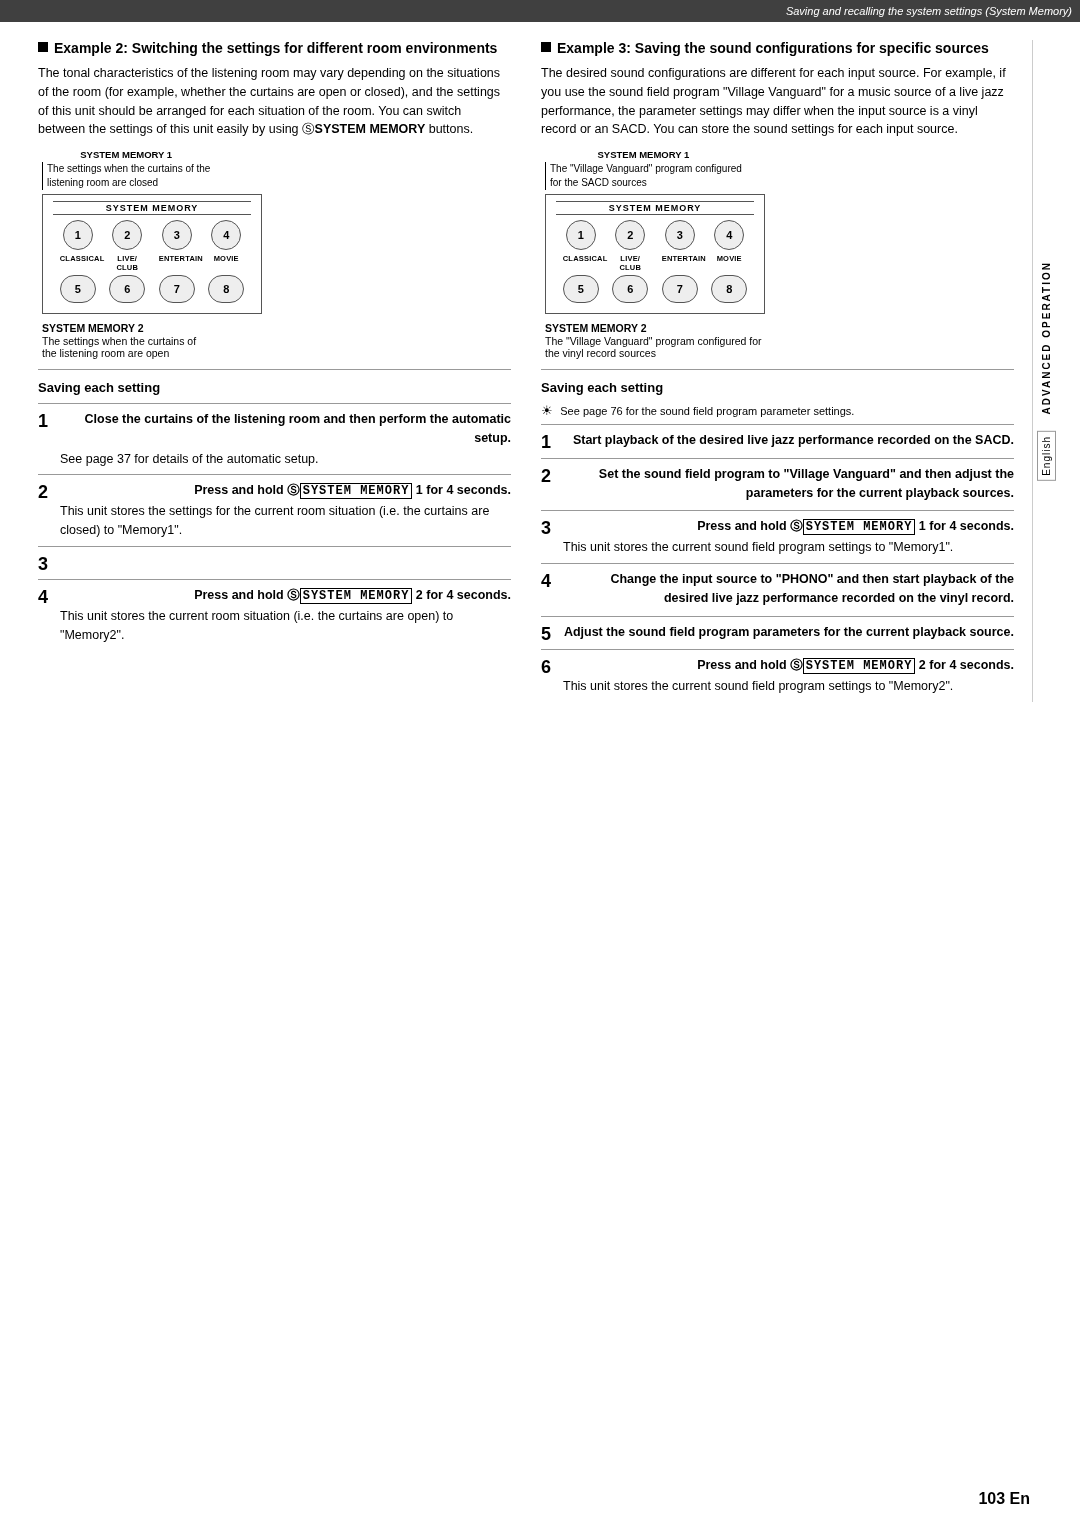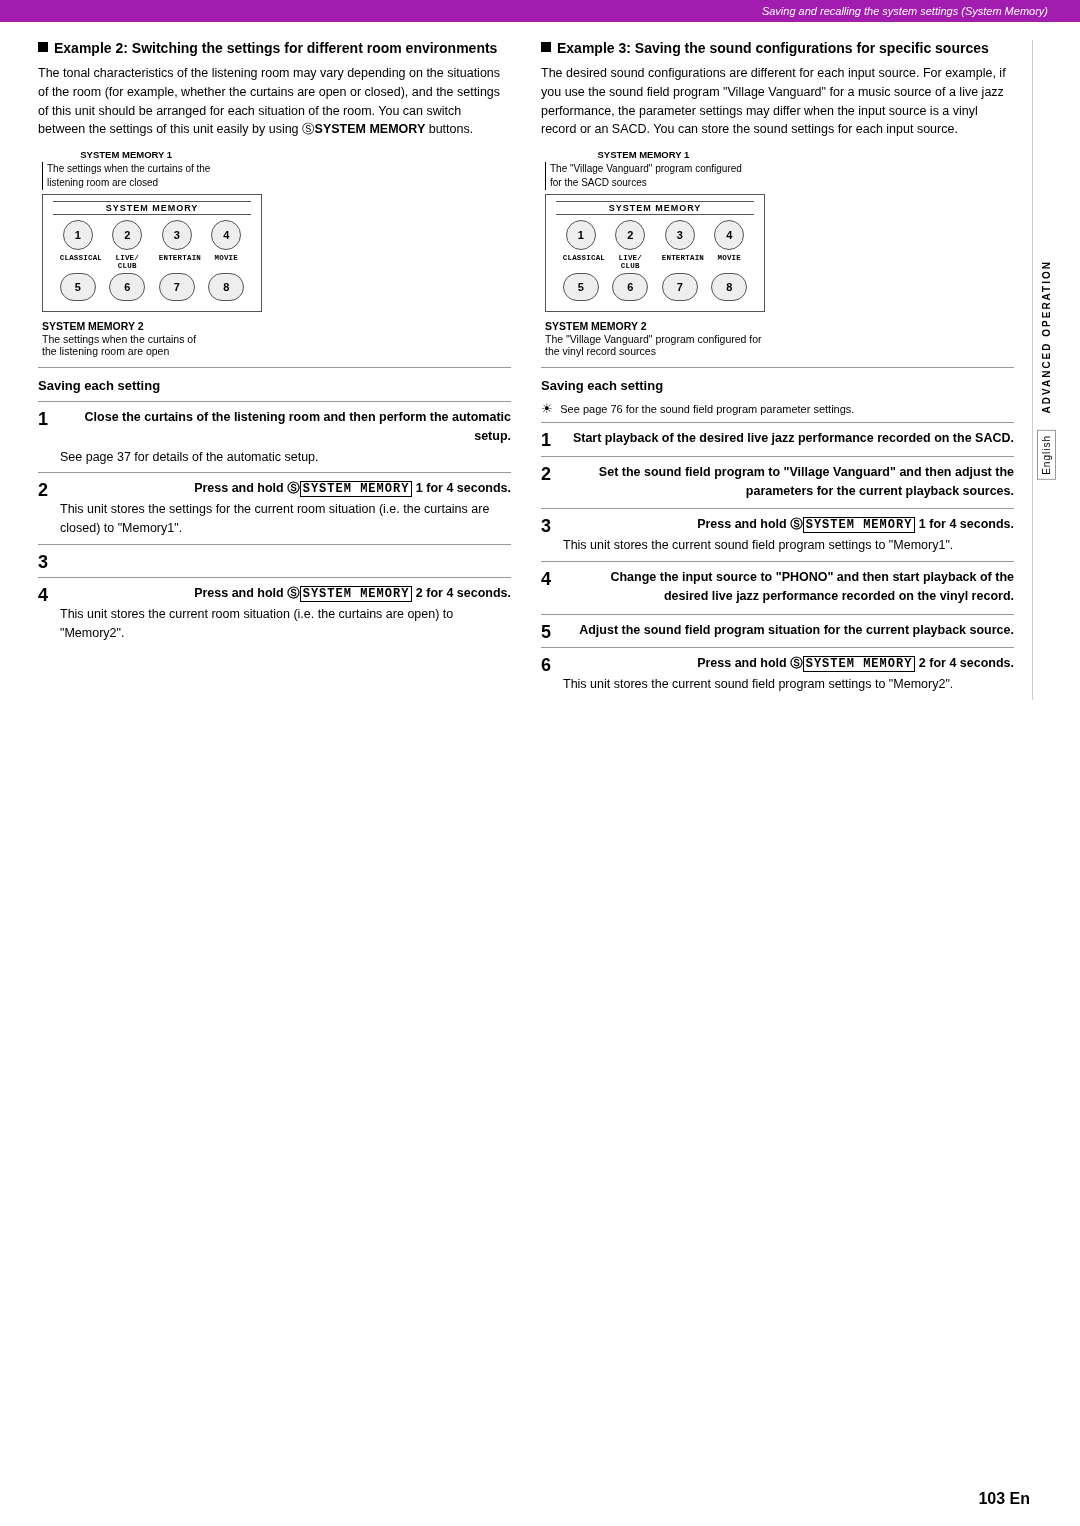--- a/index.html
+++ b/index.html
@@ -7,27 +7,27 @@
       font-family: Arial, Helvetica, sans-serif;
       font-size: 13px;
       background: #fff;
       color: #000;
       width: 1080px;
       min-height: 1526px;
       position: relative;
     }
 
     .top-bar {
-      background: #a21caf;
+      background: #404040;
       color: #fff;
       height: 22px;
       display: flex;
       align-items: center;
       justify-content: flex-end;
-      padding-right: 32px;
+      padding-right: 8px;
       font-size: 11px;
       font-style: italic;
     }
 
     .page-content {
       display: flex;
       flex-direction: row;
       padding: 18px 20px 40px 38px;
     }
 
@@ -145,21 +145,20 @@
     }
 
     .btn-labels-row {
       display: flex;
       justify-content: space-around;
       font-size: 7.5px;
       font-weight: bold;
       letter-spacing: 0.2px;
       margin-bottom: 3px;
       text-transform: uppercase;
-      font-family: Liberation Mono, monospace;
     }
 
     .btn-labels-row span {
       width: 36px;
       text-align: center;
     }
 
     hr.section-divider {
       border: none;
       border-top: 1px solid #999;
@@ -439,21 +438,21 @@
           </div>
           <div class="numbered-item">
             <div class="num">4</div>
             <div class="item-content">
               <div class="item-title">Change the input source to "PHONO" and then start playback of the desired live jazz performance recorded on the vinyl record.</div>
             </div>
           </div>
           <div class="numbered-item">
             <div class="num">5</div>
             <div class="item-content">
-              <div class="item-title">Adjust the sound field program situation for the current playback source.</div>
+              <div class="item-title">Adjust the sound field program parameters for the current playback source.</div>
             </div>
           </div>
           <div class="numbered-item">
             <div class="num">6</div>
             <div class="item-content">
               <div class="item-title">Press and hold Ⓢ<span class="sys-mem-inline">SYSTEM MEMORY</span> 2 for 4 seconds.</div>
               <div class="item-body">This unit stores the current sound field program settings to "Memory2".</div>
             </div>
           </div>
         </div>

